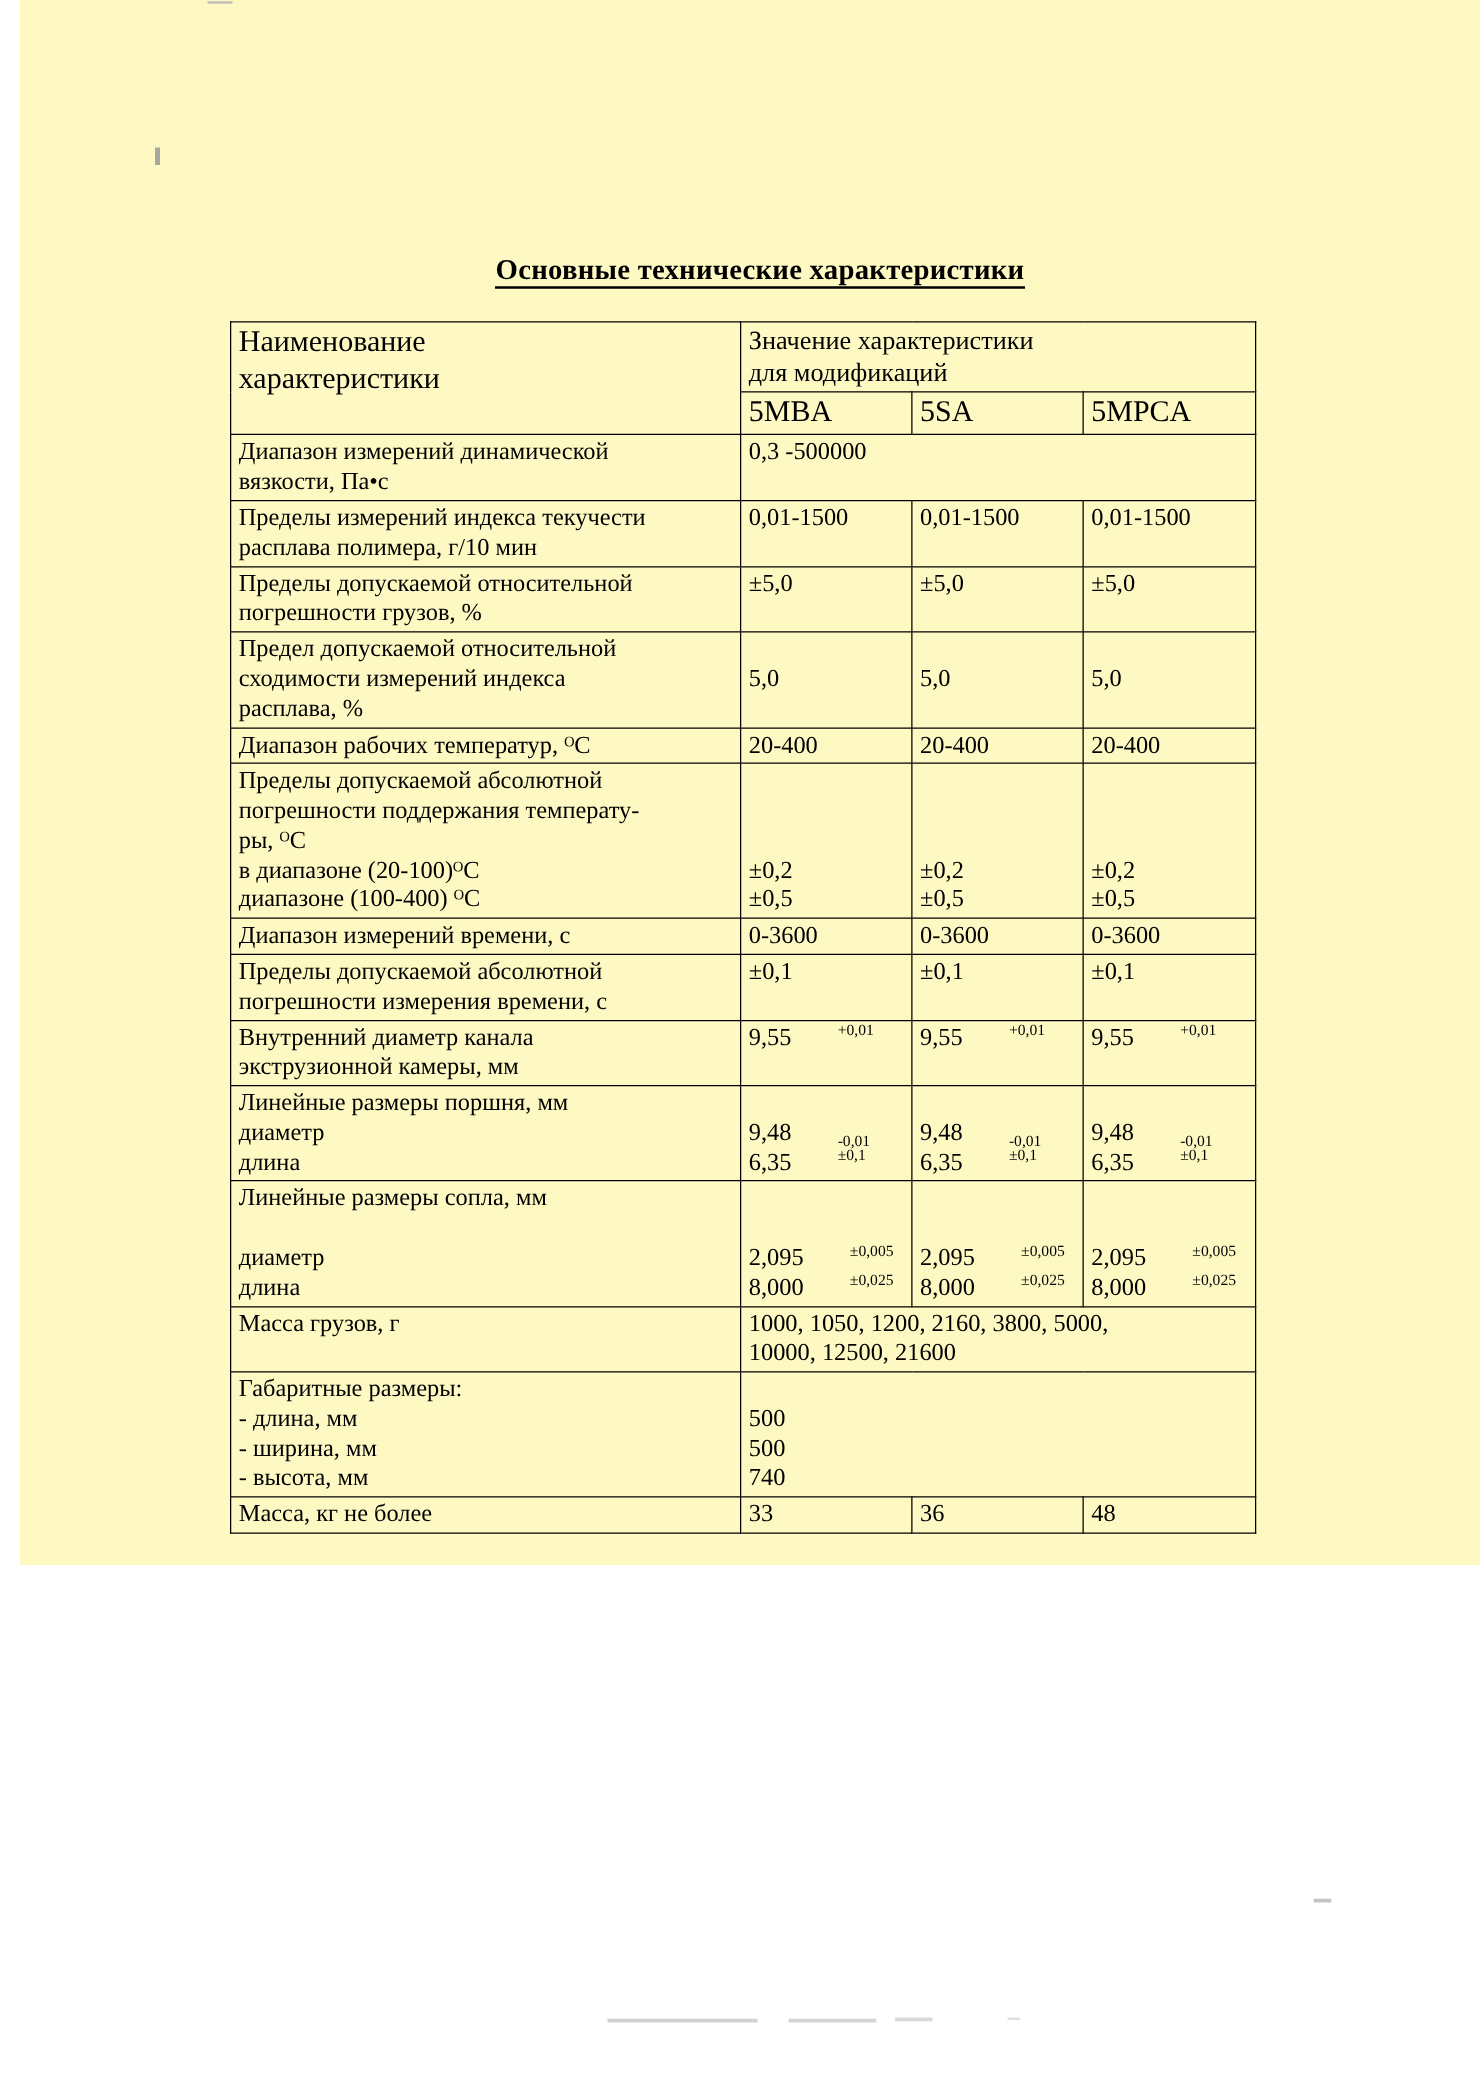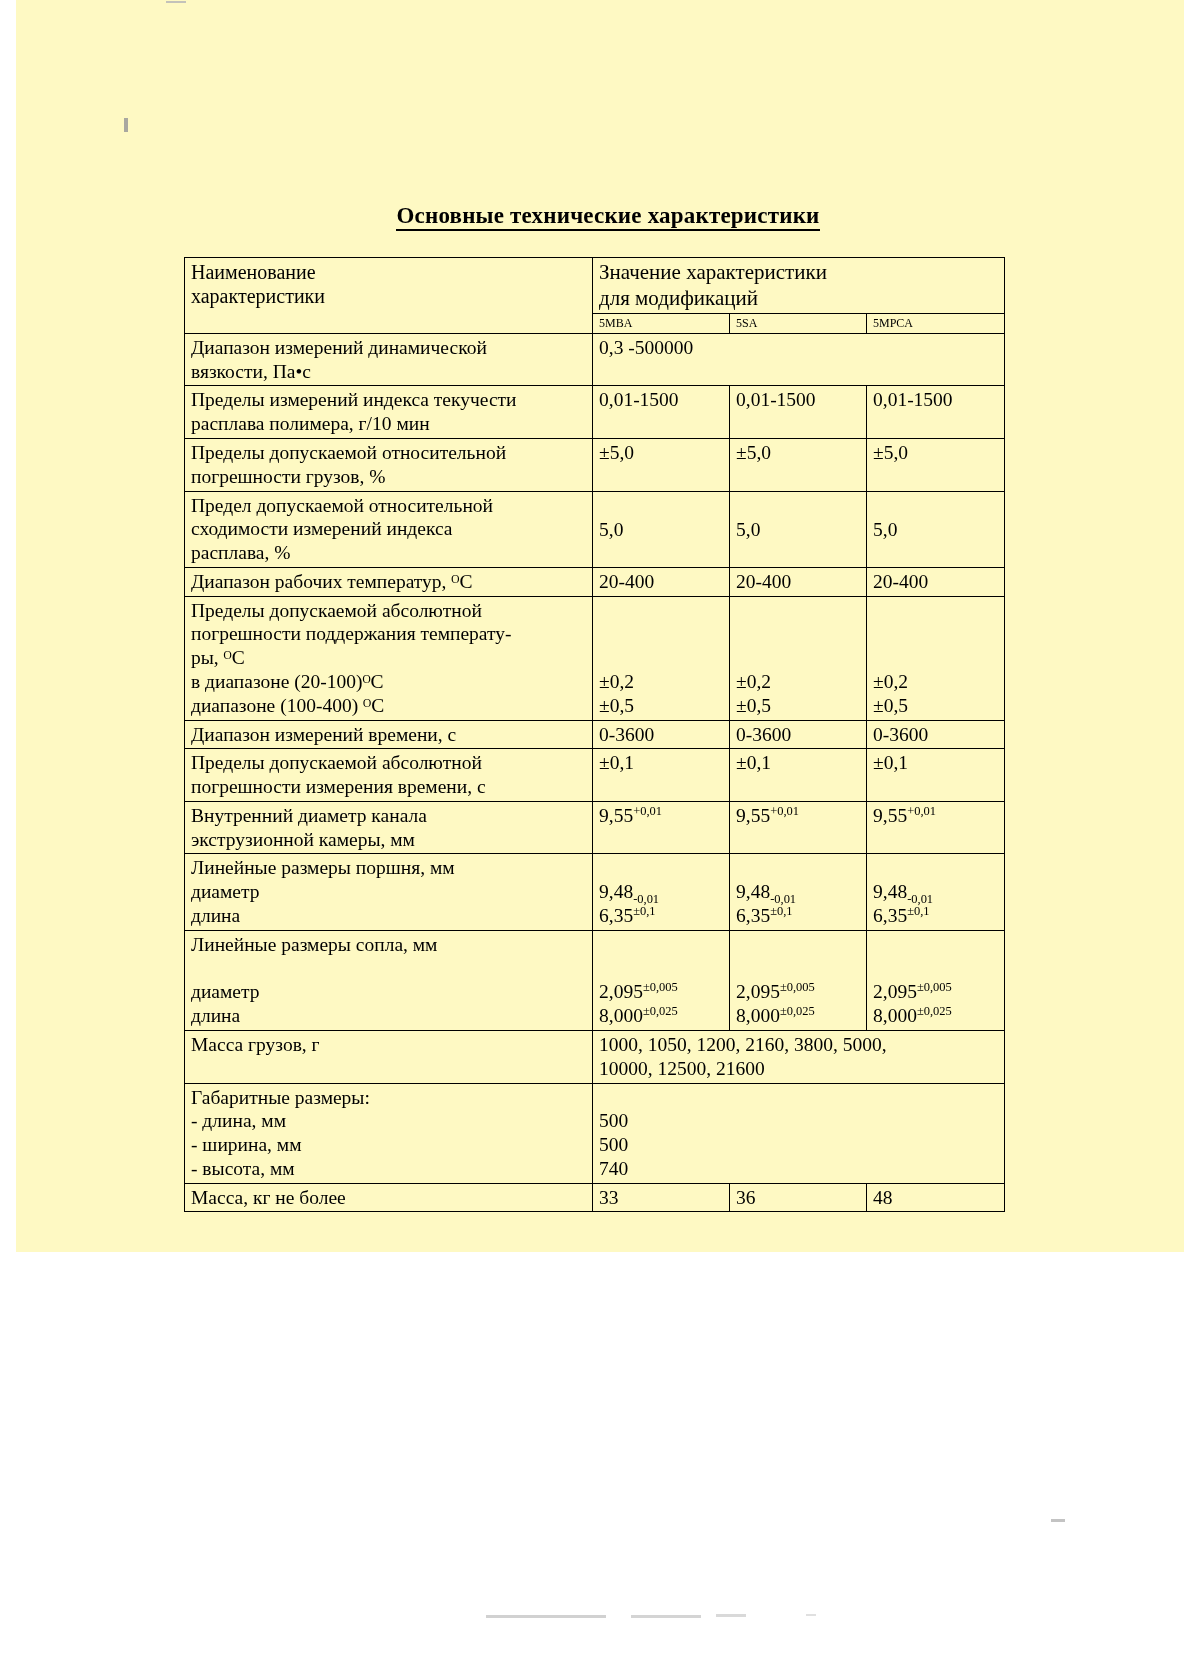--- a/index.html
+++ b/index.html
@@ -73,49 +73,49 @@
   }
   col.c-name  { width: 408px; }
   col.c-mba   { width: 137px; }
   col.c-sa    { width: 137px; }
   col.c-mpca  { width: 138px; }
 
   
   td.hdr-name {
     text-align: center;
     vertical-align: middle;
-    font-size: 20px;
+    font-size: 24px;
     padding-top: 24px;
   }
   td.hdr-group {
     text-align: center;
     vertical-align: top;
     font-size: 21px;
     padding-top: 9px;
     border-top: none;
     margin-left: 24px;
   }
   
   tr.hdr-top td.hdr-group {
     border-top: 1.6px solid #000;
   }
   td.hdr-mod {
     font-weight: bold;
-    font-size: 12px;
+    font-size: 24px;
     text-align: left;
     padding: 2px 6px 22px 8px;
     vertical-align: top;
   }
 
   td.ctr { text-align: center; }
   td.val { text-align: center; }
   td.val-left { text-align: left; padding-left: 8px; }
   .ralign  { display: block; }
 
-  sup, sub { font-size: 0.64em; line-height: 0; }
+  sup, sub { font-size: 0.64em; line-height: 0; margin-left: 37px; }
   sup { vertical-align: super; }
   sub { vertical-align: sub; }
 
   .tall-pad { padding-bottom: 10px; }
   .pad-weights { padding-top: 8px; padding-bottom: 78px; }
   .pad-dims { padding-top: 6px; padding-bottom: 34px; }
 
   .nowrap { white-space: nowrap; }
   .blockline { display:block; }
   .spacer-line { display:block; height: 1.22em; }

